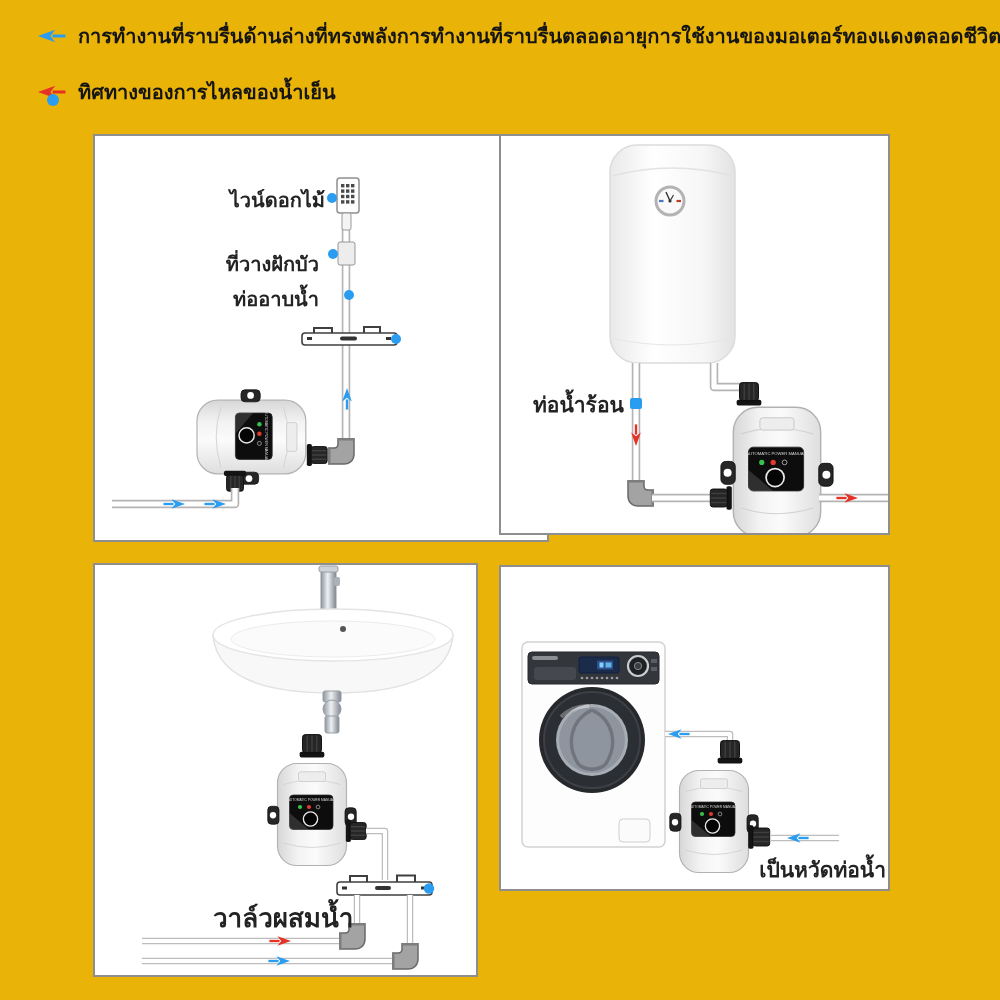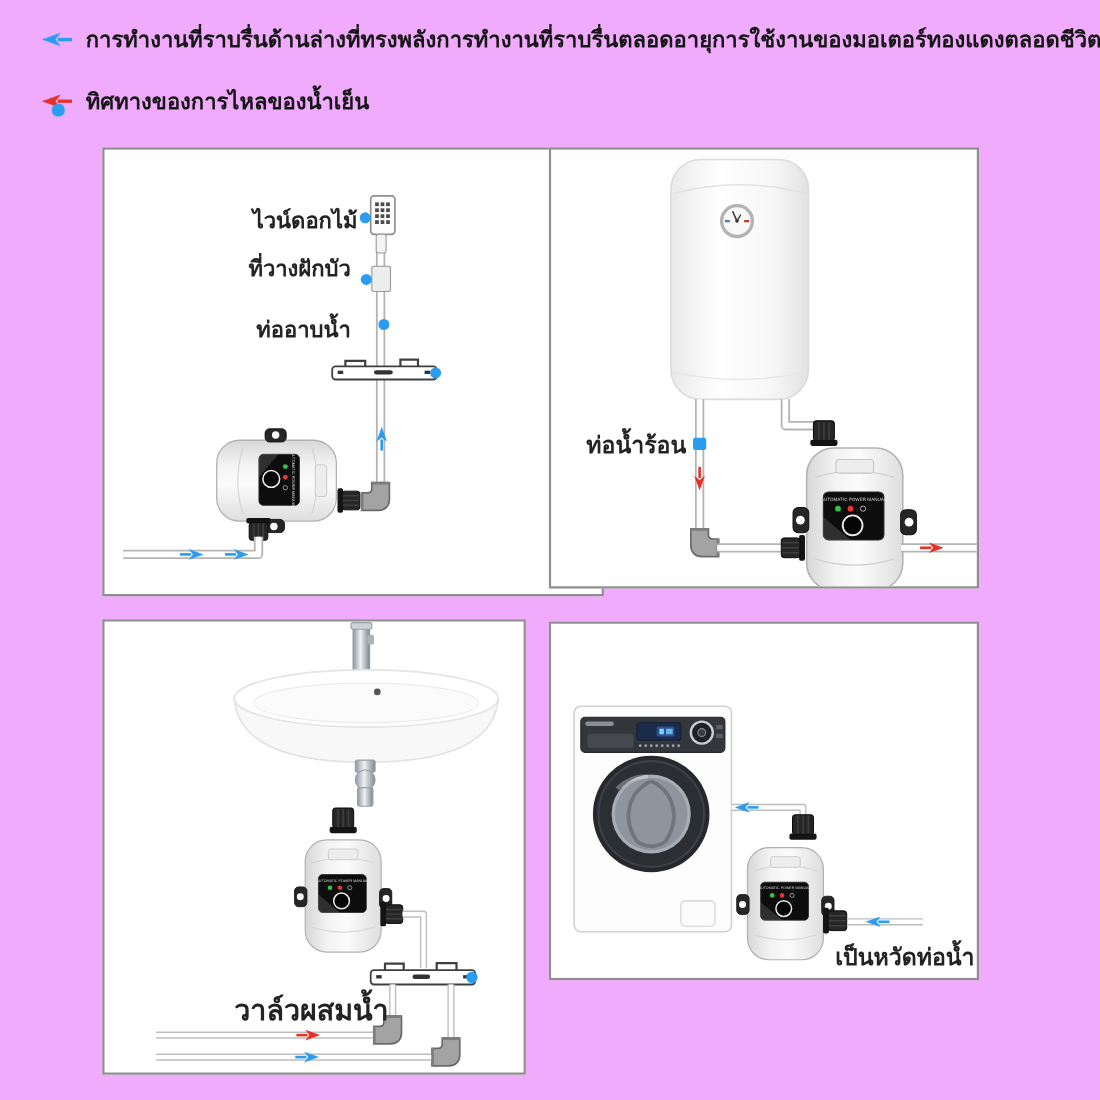--- a/index.html
+++ b/index.html
@@ -1,16 +1,16 @@
 <!DOCTYPE html>
 <html><head>
 <meta charset="utf-8">
 <style>
   html,body{margin:0;padding:0;background:#fff;}
-  #stage{position:relative;width:1000px;height:1000px;background:#f0abfc;overflow:hidden;
+  #stage{position:relative;width:1000px;height:1000px;background:#eab308;overflow:hidden;
          font-family:"Liberation Sans","DejaVu Sans",sans-serif;color:#1c1c1c;}
   .legend-row{position:absolute;left:38px;display:flex;align-items:center;white-space:nowrap;}
   .legend-icon{width:28px;height:14px;flex:0 0 auto;margin-right:12px;}
   .legend-text{font-size:20px;font-weight:600;color:#151515;}
   .panel{position:absolute;border:2px solid #8e8e8e;background:#fff;box-sizing:border-box;}
   .panel svg{position:absolute;left:0;top:0;}
   .lbl{position:absolute;font-size:20px;font-weight:600;color:#232323;white-space:nowrap;}
   .pipe-o{fill:none;stroke:#b4b4b4;stroke-width:8.5;stroke-linejoin:round;}
   .pipe-i{fill:none;stroke:#ffffff;stroke-width:5.2;stroke-linejoin:round;}
   .tpipe-o{fill:none;stroke:#bdbdbd;stroke-width:6.5;stroke-linejoin:round;}
@@ -159,21 +159,21 @@
       <use href="#fitting" width="30" height="26" transform="translate(222,319) rotate(90) scale(0.85) translate(-15,-13)"></use>
 
       <use href="#fitting" width="30" height="26" transform="translate(140,345) rotate(180) scale(0.85) translate(-15,-13)"></use>
 
       <path class="pipe-o" d="M140,352 V368 H17"></path>
         <path class="pipe-i" d="M140,352 V368 H17"></path>
       <use href="#arrow" class="blue" x="-11" y="-6.5" width="22" height="13" transform="translate(79,368) rotate(180)"></use>
       <use href="#arrow" class="blue" x="-11" y="-6.5" width="22" height="13" transform="translate(120,368) rotate(180)"></use>
     </svg>
     <div class="lbl" style="right:222px;top:48px;">ไวน์ดอกไม้</div>
-    <div class="lbl" style="right:228px;top:92px;">ที่วางฝักบัว</div>
+    <div class="lbl" style="right:228px;top:112px;">ที่วางฝักบัว</div>
     <div class="lbl" style="right:228px;top:147px;">ท่ออาบน้ำ</div>
   </div>
 
   <div class="panel" style="left:499px;top:134px;width:391px;height:401px;">
     <svg width="387" height="397" viewBox="0 0 387 397">
 
       <g>
         <rect x="109" y="9" width="125" height="218" rx="27" fill="url(#tankGrad)" stroke="#dcdcdc" stroke-width="1.5"></rect>
         <path d="M111,40 Q171,24 232,40" fill="none" stroke="#e2e2e2" stroke-width="1.4"></path>
         <path d="M111,202 Q171,216 232,202" fill="none" stroke="#e6e6e6" stroke-width="1.2"></path>

